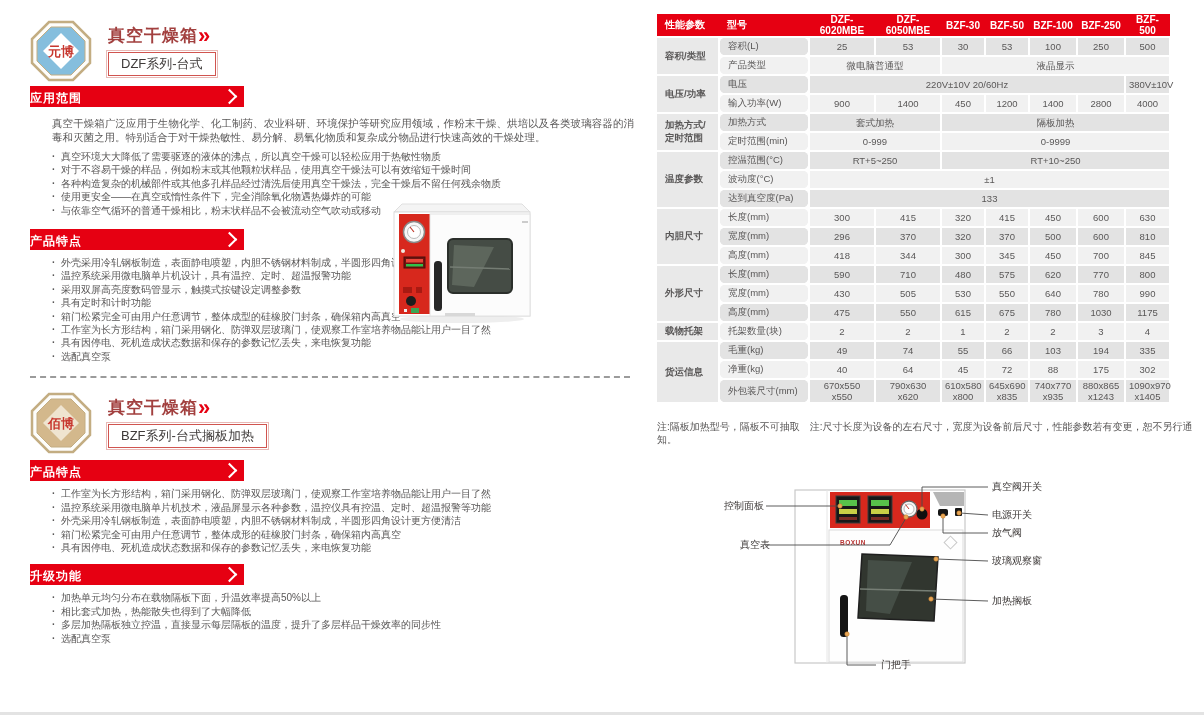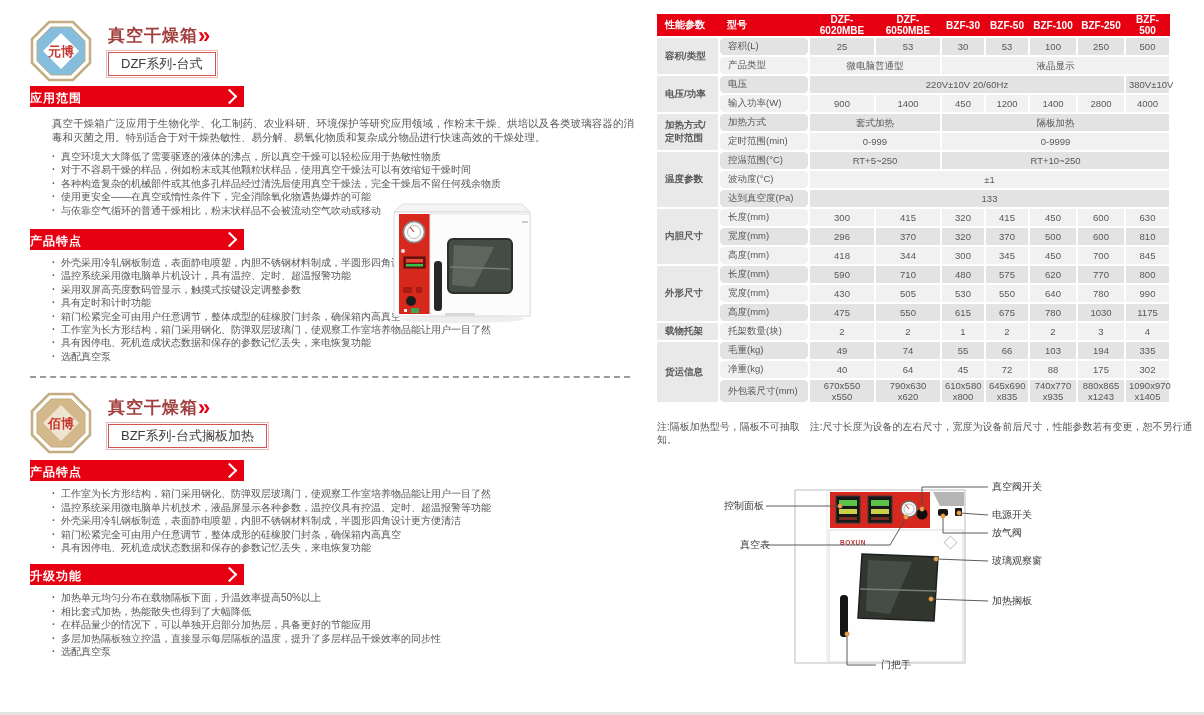--- a/index.html
+++ b/index.html
@@ -160,21 +160,20 @@
         <li>具有因停电、死机造成状态数据和保存的参数记忆丢失，来电恢复功能</li>
       </ul>
 
     <div class="banner">
       <span class="banner-label">升级功能</span>
       <i class="chev-icon"></i>
     </div>
     <ul class="bullets">
         <li>加热单元均匀分布在载物隔板下面，升温效率提高50%以上</li>
         <li>相比套式加热，热能散失也得到了大幅降低</li>
-        <li>在样品量少的情况下，可以单独开启部分加热层，具备更好的节能应用</li>
         <li>多层加热隔板独立控温，直接显示每层隔板的温度，提升了多层样品干燥效率的同步性</li>
         <li>选配真空泵</li>
       </ul>
   </div>
 
   <table class="spec-table" id="spec-table">
       <colgroup>
         <col style="width: 62px;">
         <col style="width: 90px;">
         <col style="width: 66px;">

